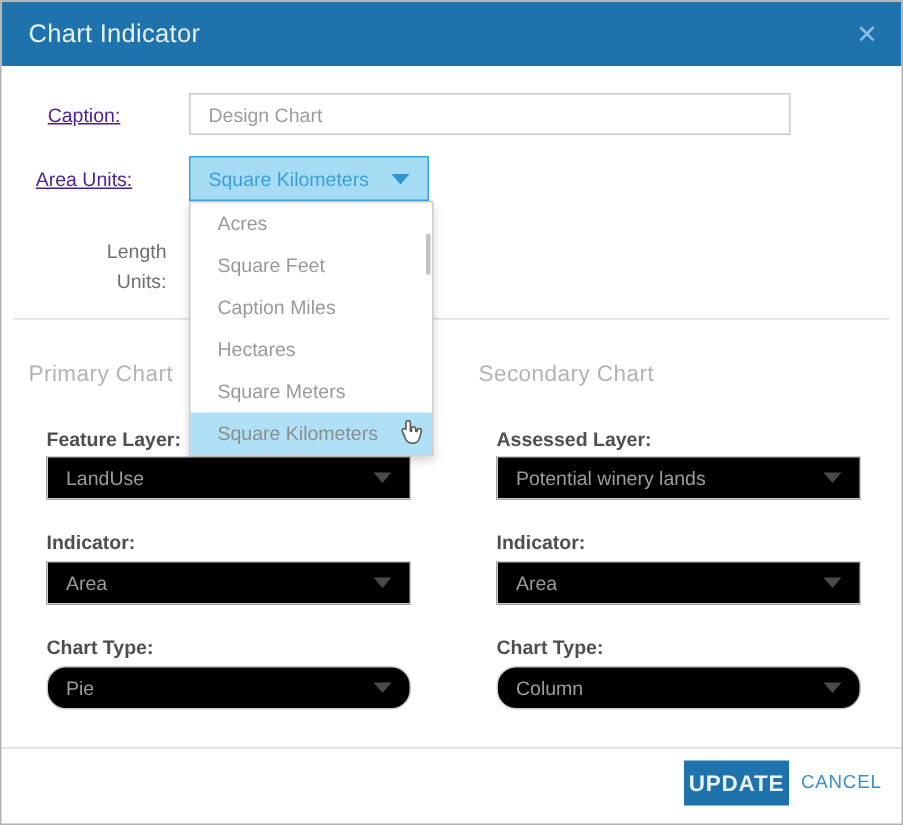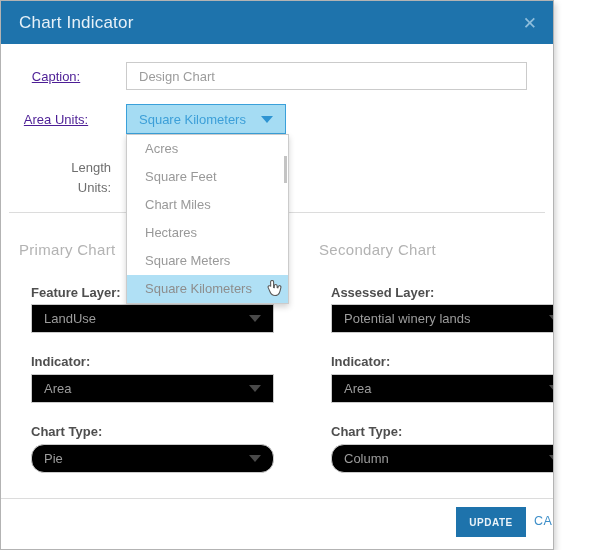--- a/index.html
+++ b/index.html
@@ -1,18 +1,18 @@
 <!DOCTYPE html>
 <html><head>
 <meta charset="utf-8">
 <style>
   * { margin:0; padding:0; box-sizing:border-box; }
   html,body { width:602px; height:550px; background:#fff; font-family:"Liberation Sans", sans-serif; }
   .dialog {
-    position:relative; width:554px; height:550px; background:#fff;
+    position:relative; width:602px; height:550px; background:#fff;
     border:1px solid #b3b3b3; box-shadow:2px 3px 6px rgba(0,0,0,.18);
     overflow:hidden;
   }
   
   .header {
     position:absolute; top:0; left:0; right:0; height:43px;
     background:#1E73AC; display:flex; align-items:center; padding:0 18px;
   }
   .header .title { color:#E7F1F8; font-size:17px; letter-spacing:.2px; }
   .header .close {
@@ -71,21 +71,21 @@
     width:0; height:0; border-left:6px solid transparent; border-right:6px solid transparent;
     border-top:7px solid #4A4A4A;
   }
   .colL { left:30px; }  .colR { left:330px; }
   .r1l { top:284px; } .r1d { top:303px; }
   .r2l { top:353px; } .r2d { top:373px; }
   .r3l { top:423px; } .r3d { top:443px;border-radius:13px; }
   
   .update-btn {
     position:absolute; left:455px; top:506px; width:70px; height:30px;
-    background:#1E73AC; border:none; color:#EAF3F9; font-size:10px; font-weight:bold;
+    background:#1E73AC; border:none; color:#EAF3F9; font-size:15px; font-weight:bold;
     letter-spacing:.5px; cursor:pointer; font-family:"Liberation Sans", sans-serif;
   }
   .cancel-link {
     position:absolute; left:533px; top:513px; color:#3E8FC9; font-size:12.5px;
     letter-spacing:.5px; cursor:pointer;
   }
 </style>
 </head>
 <body>
 
@@ -101,21 +101,21 @@
 
   <span class="lbl" style="top:111px;">Area Units:</span>
   <div class="unit-select">
     <span class="val">Square Kilometers</span>
     <span class="arrow-blue"></span>
   </div>
 
   <div class="menu">
     <div class="menu-item">Acres</div>
     <div class="menu-item">Square Feet</div>
-    <div class="menu-item">Chart Miles</div>
+    <div class="menu-item">Caption Miles</div>
     <div class="menu-item">Hectares</div>
     <div class="menu-item">Square Meters</div>
     <div class="menu-item highlighted">
       <span>Square Kilometers</span>
       <span class="hand">
         <svg width="17" height="19" viewBox="0 0 17 19">
           <path d="M5.6 2 C5.6 1.1 6.3 .4 7.1 .4 c.8 0 1.5 .7 1.5 1.6 v5.4 l.7 .1 V5.9 c0-.8 .6-1.4 1.4-1.4 .7 0 1.3 .6 1.4 1.3 l.1 1.7 .7 .2 .3-1 c.2-.7 1-1.2 1.7-1 .7 .2 1.2 1 1 1.7 0 0-.8 4-1.6 5.6 -.8 1.7-2 2.5-4.2 2.5 -3.2 0-4.3-1.6-5.1-3.7 C4.4 10.3 3.2 7.6 3.2 7.6 c-.3-.7 0-1.5 .7-1.8 .7-.3 1.5 0 1.8 .7 l-.1-4.5z" fill="#ffffff" stroke="#5a5a5a" stroke-width="1.1"></path>
         </svg>
       </span>
     </div>

